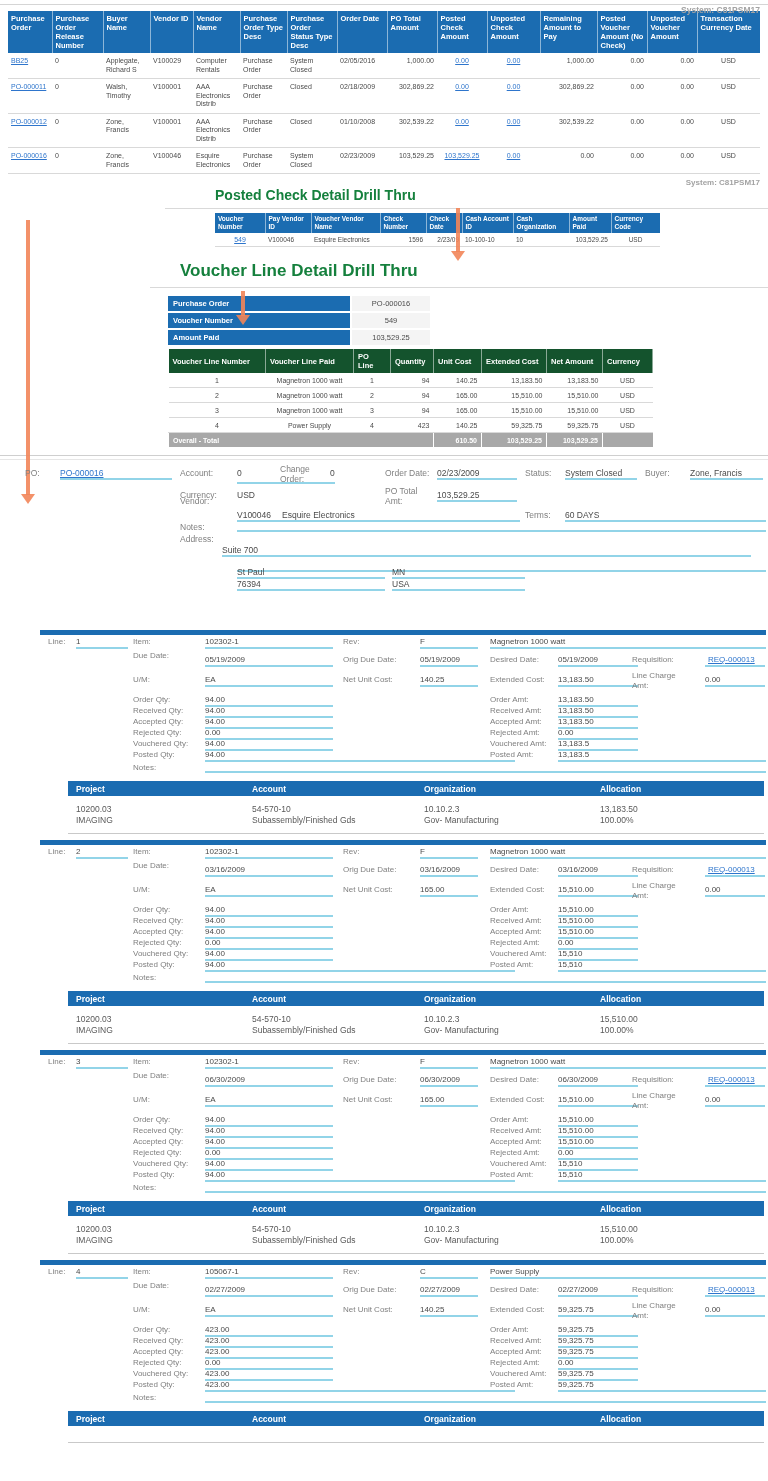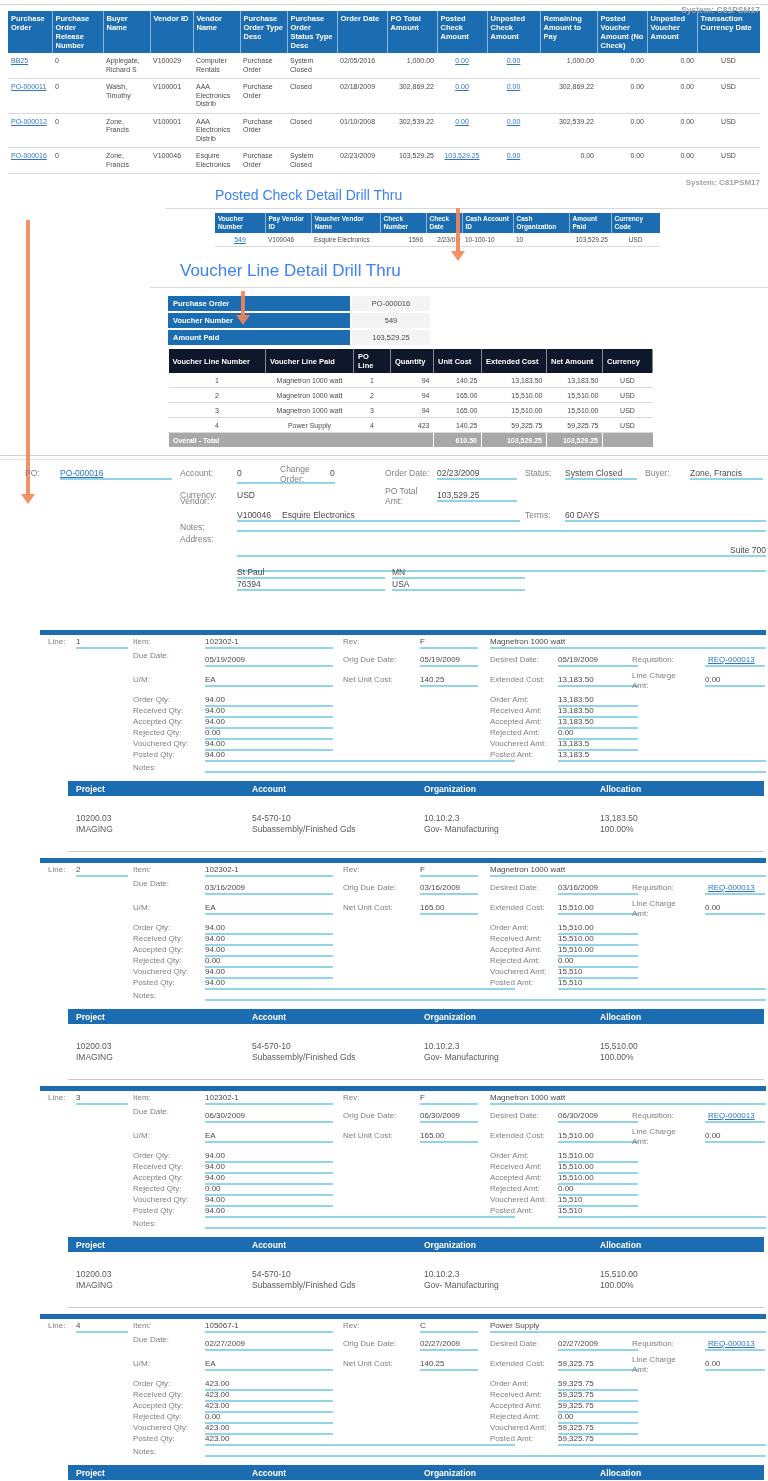--- a/index.html
+++ b/index.html
@@ -12,53 +12,53 @@
   .hr { border:none; border-top:1px solid #d5d5d5; margin-top:4px; }
   
   table { border-collapse:collapse; }
   .main-table { margin:6px 8px 0 8px; width:752px; table-layout:fixed; }
   .main-table th { background:#1b6cb1; color:#fff; font-size:7.5px; text-align:left; vertical-align:top; padding:3px 3px; border-right:1px solid rgba(255,255,255,.5); line-height:9px;}
   .main-table td { font-size:7px; color:#4a4a4a; padding:4px 3px; vertical-align:top; border-bottom:1px solid #d9d9d9; line-height:8.5px;}
   .main-table td a, .pc-table td a { font-size:7px; }
   .tr-amt { text-align:right; }
   .tr-ctr { text-align:center; }
   .sys2 { text-align:right; margin:4px 8px 0 0; color:#a3a3a3; font-weight:bold; font-size:8px; line-height:9px;}
-  .sec-title { color:#3b82f6; font-weight:normal; }
+  .sec-title { color:#15803d; font-weight:bold; }
   .t-posted { font-size:14px; margin-left:215px; line-height:17px;}
   .t-voucher { font-size:17px; margin-left:180px; margin-top:14px; line-height:20px;}
   .t-po { font-size:19px; margin-left:8px; margin-top:14px; line-height:22px;}
   .hr-posted { border:none; border-top:1px solid #d9d9d9; margin:4px 0 0 165px; }
   .hr-voucher { border:none; border-top:1px solid #d9d9d9; margin:6px 0 0 150px; }
   .dblhr { height:5px; border-top:1px solid #cfcfcf; border-bottom:1px solid #e6e6e6; margin-top:8px;}
   
   .pc-table { margin:4px 0 0 215px; width:445px; table-layout:fixed;}
   .pc-table th { background:#1b6cb1; color:#fff; font-size:6.5px; text-align:left; vertical-align:top; padding:2px 3px; border-right:1px solid rgba(255,255,255,.5); line-height:8px;}
   .pc-table td { font-size:6.5px; color:#4a4a4a; padding:3px; border-bottom:1px solid #d9d9d9; }
   
   .vs-table { margin:8px 0 0 168px; border-collapse:separate; border-spacing:0; }
   .vs-table th { background:#1b6cb1; color:#fff; font-size:7.5px; text-align:left; padding:3px 5px; width:184px; border-right:2px solid #fff; border-bottom:2px solid #fff;}
   .vs-table td { background:#f4f4f4; font-size:7.5px; color:#4a4a4a; text-align:center; padding:3px; width:78px; border-bottom:2px solid #fff;}
   
   .vl-table { margin:2px 0 0 168px; width:484px; table-layout:fixed;}
-  .vl-table th { background:#0f172a; color:#fff; font-size:7.5px; text-align:left; padding:3px 4px; border-right:1px solid rgba(255,255,255,.5);}
+  .vl-table th { background:#14532d; color:#fff; font-size:7.5px; text-align:left; padding:3px 4px; border-right:1px solid rgba(255,255,255,.5);}
   .vl-table td { font-size:7px; color:#4a4a4a; padding:3.5px 4px; border-bottom:1px solid #d9d9d9;}
   .vl-table .tot td { background:#a8a8a8; color:#fff; font-weight:bold; border-left:1px solid #fff; border-bottom:none;}
   
   .po-form { position:relative; height:126px; margin-top:4px; font-size:8.5px;}
   .fa { position:absolute; line-height:10px; }
   .gl { color:#808080; } .gv { color:#4a4a4a; }
   .u { border-bottom:2px solid #92d4e8; height:12px; }
   .lines {}
   .lb { margin-top:0; }
   .lb-bar { height:5px; background:#1b6cb1; margin:0 2px 0 40px; }
   .lb-form { position:relative; height:140px; font-size:8px; }
   .lb-form .fa { line-height:9.5px; }
   .ptable { margin:6px 4px 6px 68px; width:696px; table-layout:fixed;}
   .ptable th { background:#1b6cb1; color:#fff; font-size:8.5px; text-align:left; padding:2.5px 8px; }
-  .ptable td { font-size:8.5px; color:#595959; padding:17px 8px; line-height:10.5px; border-bottom:1px solid #c9c9c9;}
+  .ptable td { font-size:8.5px; color:#595959; padding:8px 8px; line-height:10.5px; border-bottom:1px solid #c9c9c9;}
   
   .al { position:absolute; width:4px; background:#f28559; opacity:.9;}
   .ah { position:absolute; width:0; height:0; border-left:7px solid transparent; border-right:7px solid transparent; border-top:10px solid #f28559; opacity:.9;}
 </style>
 </head>
 <body>
 
 <div class="page">
 
   <div class="al" style="left:26px;top:220px;height:275px;"></div>
@@ -356,21 +356,21 @@
     <span class="fa gv" style="left:237px;top:46px;">V100046</span>
     <span class="fa gv" style="left:282px;top:46px;">Esquire Electronics</span>
     <span class="fa u" style="left:237px;top:46px;width:283px;"></span>
     <span class="fa gl" style="left:525px;top:46px;">Terms:</span>
     <span class="fa gv u" style="left:565px;top:46px;width:201px;">60 DAYS</span>
 
     <span class="fa gl" style="left:180px;top:58px;">Notes:</span>
     <span class="fa u" style="left:237px;top:56px;width:529px;"></span>
 
     <span class="fa gl" style="left:180px;top:70px;">Address:</span>
-    <span class="fa gv u" style="left:237px;top:81px;width:529px;text-align:right;">Suite 700</span>
+    <span class="fa gv u" style="left:222px;top:81px;width:529px;">Suite 700</span>
     <span class="fa u" style="left:237px;top:96px;width:529px;"></span>
     <span class="fa gv u" style="left:237px;top:103px;width:148px;">St Paul</span>
     <span class="fa gv u" style="left:392px;top:103px;width:133px;">MN</span>
     <span class="fa gv u" style="left:237px;top:115px;width:148px;">76394</span>
     <span class="fa gv u" style="left:392px;top:115px;width:133px;">USA</span>
   </div>
 
   <div class="lines" style="margin-top:40px;">
 
       <div class="lb">

